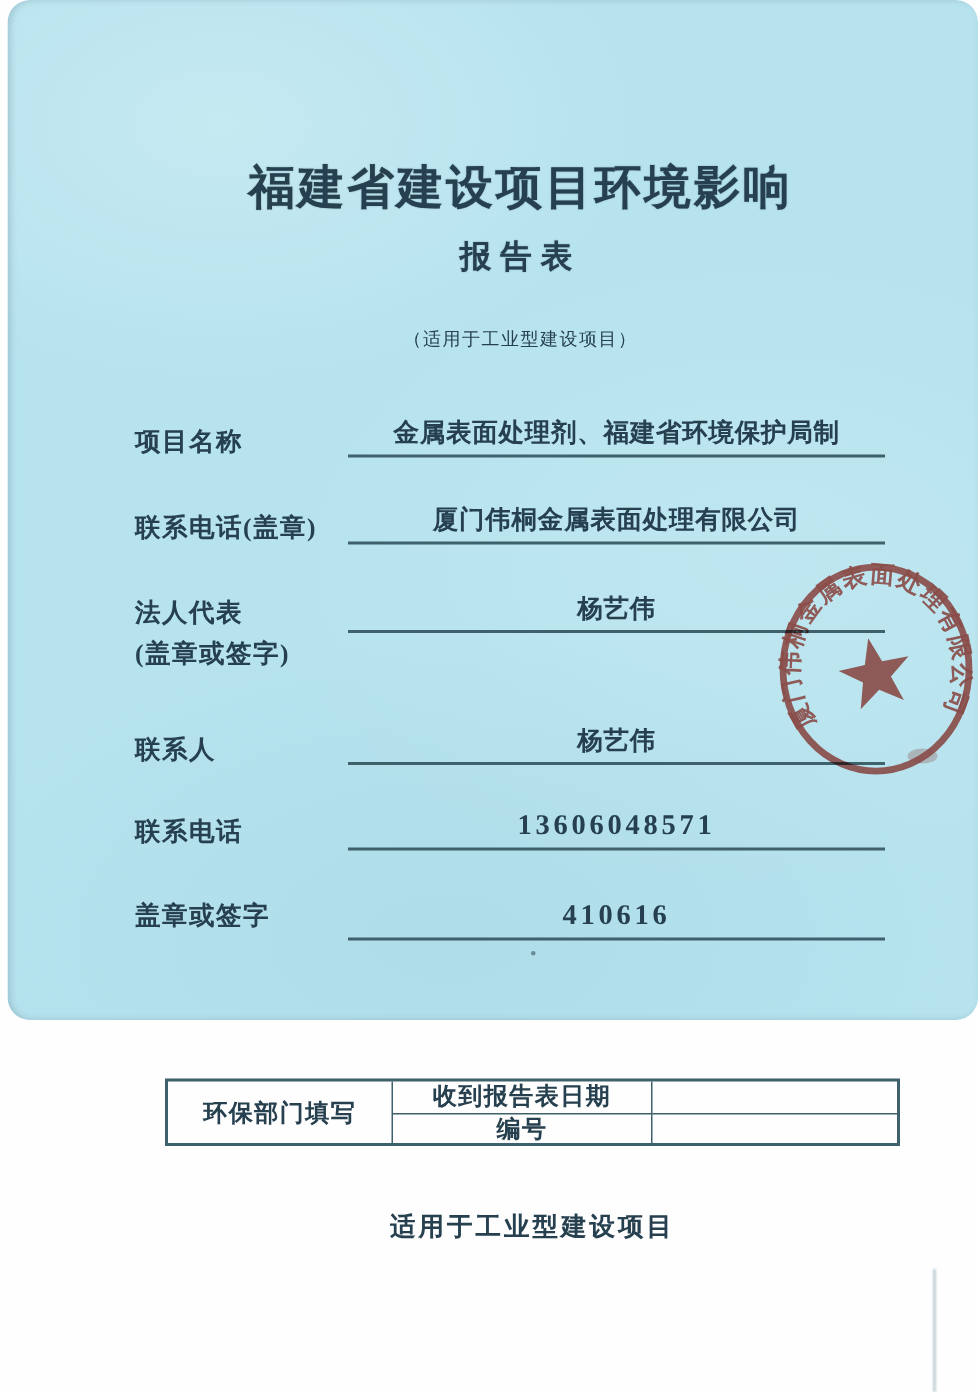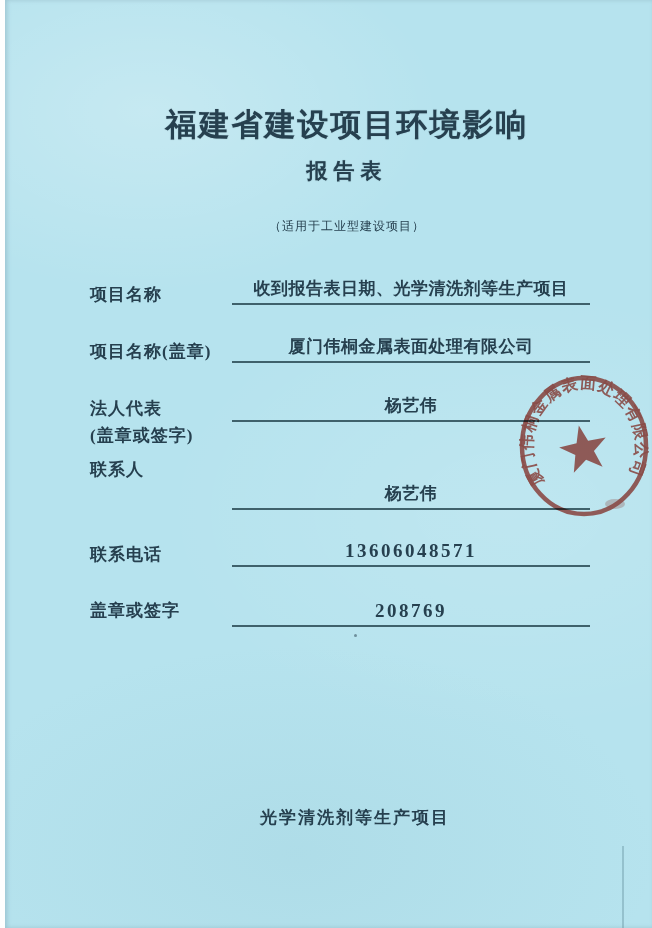--- a/index.html
+++ b/index.html
@@ -6,27 +6,28 @@
     --paper:#b6e3ee;
     --ink:#26404f;
     --line:#3f616b;
     --red:#b5453c;
   }
   *{margin:0;padding:0;box-sizing:border-box;}
   html,body{width:652px;height:928px;overflow:hidden;background:#fefefe;}
   body{font-family:"Liberation Serif","DejaVu Serif",serif;color:var(--ink);}
 
   .page{
-    position:absolute;left:5px;top:0;width:647px;height:928px;
+    position:absolute;left:5px;top:0;width:647px;height:680px;
     background:
       radial-gradient(ellipse 420px 260px at 22% 12%, rgba(255,255,255,0.22), rgba(255,255,255,0) 70%),
       radial-gradient(ellipse 500px 320px at 78% 55%, rgba(255,255,255,0.12), rgba(255,255,255,0) 70%),
       radial-gradient(ellipse 520px 300px at 45% 92%, rgba(110,165,180,0.10), rgba(255,255,255,0) 70%),
       var(--paper);
     box-shadow: inset 2px 0 4px rgba(90,120,135,0.28);
+    border-radius: 15px;
   }
 
   .titles{position:absolute;left:37px;top:0;width:610px;text-align:center;}
   .title-main{position:absolute;top:104px;width:100%;font-size:31px;font-weight:bold;letter-spacing:2px;text-shadow:0 0 1px rgba(38,64,79,0.45);}
   .title-sub{position:absolute;top:157px;width:100%;font-size:21px;font-weight:bold;letter-spacing:6px;text-shadow:0 0 1px rgba(38,64,79,0.45);}
   .title-note{position:absolute;top:218px;width:100%;font-size:12px;font-weight:normal;letter-spacing:1px;}
 
   .flabel{
     position:absolute;left:85px;width:160px;
     font-size:17px;font-weight:bold;letter-spacing:1px;white-space:nowrap;
@@ -73,52 +74,59 @@
 
 <div class="page">
 
   <div class="titles">
     <div class="title-main">福建省建设项目环境影响</div>
     <div class="title-sub">报告表</div>
     <div class="title-note">（适用于工业型建设项目）</div>
   </div>
 
   <div class="flabel" style="top:283px">项目名称</div>
-  <div class="fvalue" style="top:277px">收到报告表日期、光学清洗剂等生产项目</div>
+  <div class="fvalue" style="top:277px">金属表面处理剂、福建省环境保护局制</div>
 
-  <div class="flabel" style="top:340px">项目名称(盖章)</div>
+  <div class="flabel" style="top:340px">联系电话(盖章)</div>
   <div class="fvalue" style="top:335px">厦门伟桐金属表面处理有限公司</div>
 
   <div class="flabel" style="top:397px">法人代表</div>
   <div class="flabel" style="top:424px">(盖章或签字)</div>
   <div class="fvalue" style="top:394px">杨艺伟</div>
 
-  <div class="flabel" style="top:458px">联系人</div>
+  <div class="flabel" style="top:488px">联系人</div>
   <div class="fvalue" style="top:482px">杨艺伟</div>
 
   <div class="flabel" style="top:543px">联系电话</div>
   <div class="fvalue num" style="top:539px">13606048571</div>
 
   <div class="flabel" style="top:599px">盖章或签字</div>
-  <div class="fvalue num" style="top:599px">208769</div>
+  <div class="fvalue num" style="top:599px">410616</div>
 
   <div class="stamp">
     <svg width="140" height="146" viewBox="0 0 140 146" xmlns="http://www.w3.org/2000/svg">
       <defs>
         <path id="sealArc" d="M 30.2 108 A 52 57 0 1 1 109.8 108" fill="none"></path>
       </defs>
       <ellipse cx="70" cy="72" rx="62" ry="68" fill="none" stroke="#b5453c" stroke-width="4.5" opacity="0.9"></ellipse>
       <text font-size="16" font-weight="bold" fill="#b5453c" opacity="0.9">
         <textPath href="#sealArc" startOffset="0" textLength="240" lengthAdjust="spacing">厦门伟桐金属表面处理有限公司</textPath>
       </text>
       <g transform="translate(70,76) rotate(-12)">
         <polygon fill="#b5453c" opacity="0.9" points="0,-25 5.88,-8.09 23.78,-7.73 9.51,3.09 14.69,20.23 0,10 -14.69,20.23 -9.51,3.09 -23.78,-7.73 -5.88,-8.09"></polygon>
       </g>
       <ellipse cx="101" cy="130" rx="10" ry="5" fill="#b5453c" opacity="0.3"></ellipse>
     </svg>
   </div>
 
+  <div class="epa-table">
+    <div class="c cell-dept">环保部门填写</div>
+    <div class="c cell-date-label">收到报告表日期</div>
+    <div class="c cell-date-value"></div>
+    <div class="c cell-no-label">编号</div>
+    <div class="c"></div>
+  </div>
 
-  <div class="footer">光学清洗剂等生产项目</div>
+  <div class="footer">适用于工业型建设项目</div>
 
   <div class="scan-line-right"></div>
   <div class="speck"></div>
 </div>
 
 </body></html>

